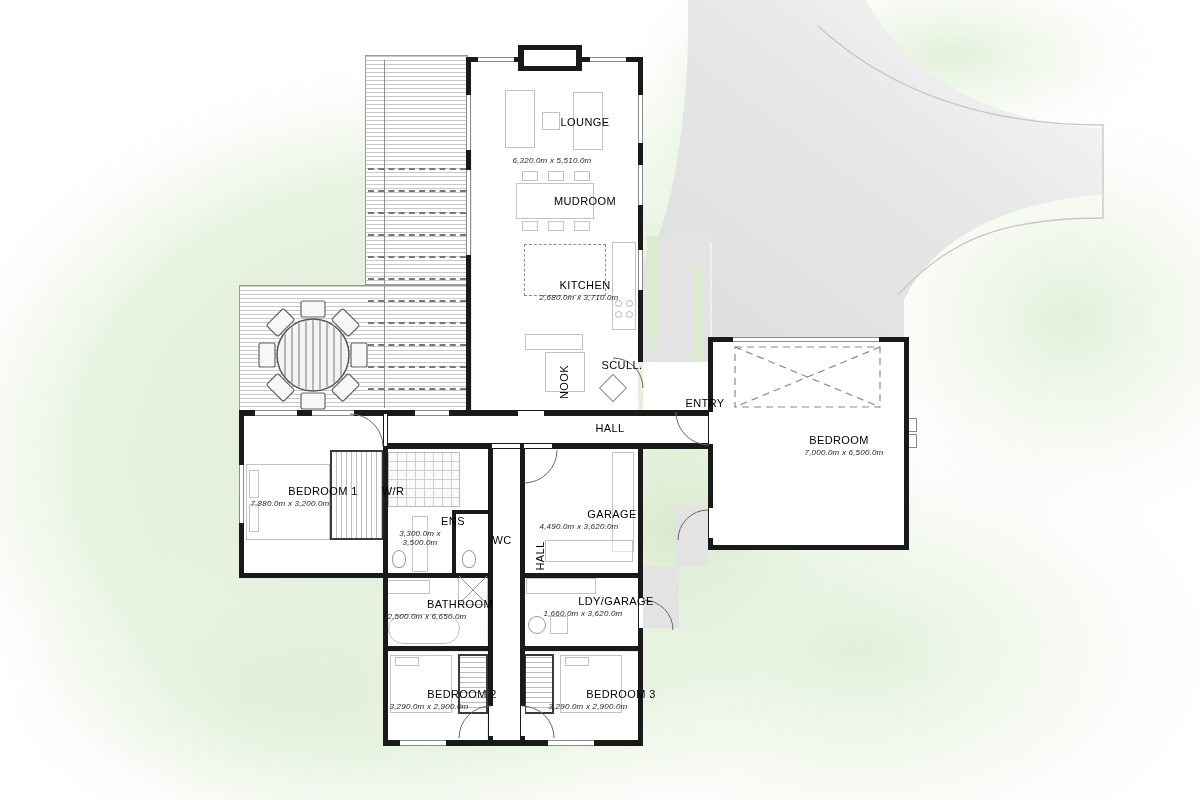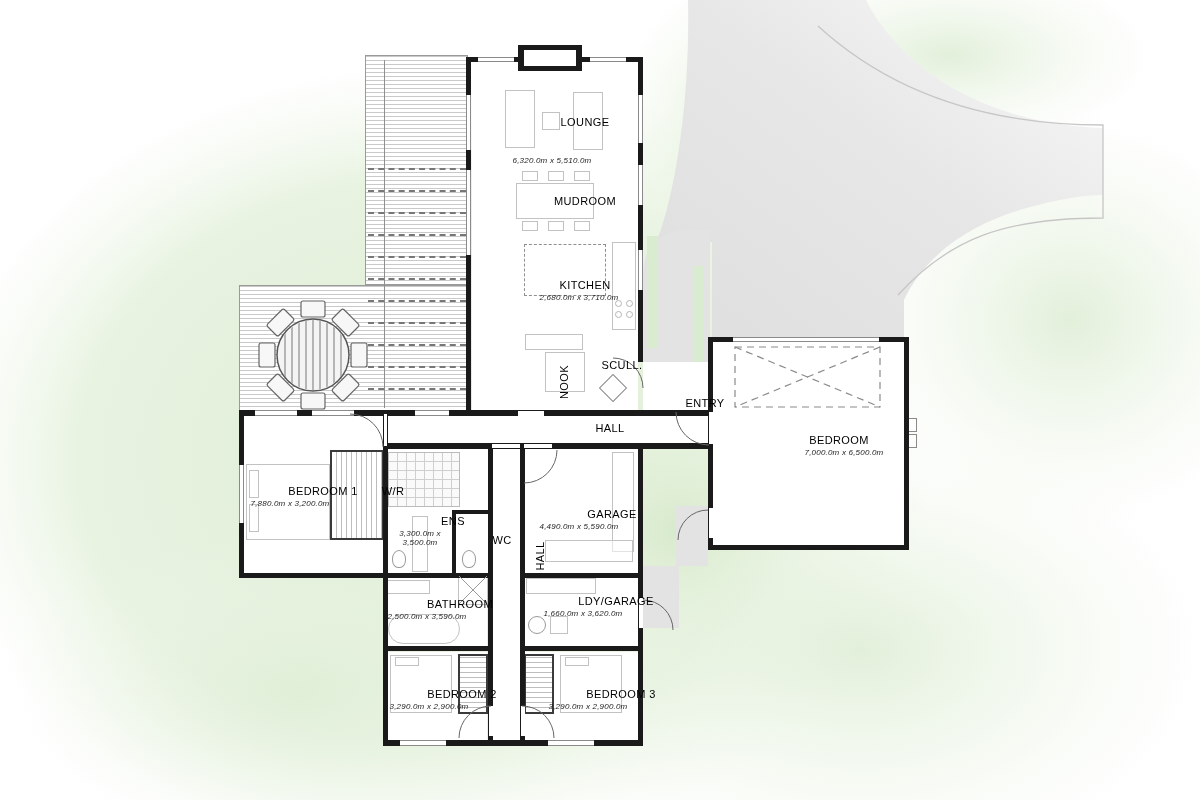--- a/index.html
+++ b/index.html
@@ -282,24 +282,24 @@
   <div class="lbl" style="left:806px;top:440px">BEDROOM</div>
   <div class="dim" style="left:844px;top:452px">7,000.0m x 6,500.0m</div>
   <div class="lbl" style="left:290px;top:491px">BEDROOM 1</div>
   <div class="dim" style="left:290px;top:503px">7,880.0m x 3,200.0m</div>
   <div class="lbl" style="left:360px;top:491px">W/R</div>
   <div class="lbl" style="left:420px;top:521px">ENS</div>
   <div class="dim" style="left:420px;top:533px">3,300.0m x</div>
   <div class="dim" style="left:420px;top:542px">3,500.0m</div>
   <div class="lbl" style="left:469px;top:540px">WC</div>
   <div class="lbl" style="left:579px;top:514px">GARAGE</div>
-  <div class="dim" style="left:579px;top:526px">4,490.0m x 5,590.0m</div>
+  <div class="dim" style="left:579px;top:526px">4,490.0m x 3,620.0m</div>
   <div class="lbl vert" style="left:507px;top:556px">HALL</div>
   <div class="lbl" style="left:427px;top:604px">BATHROOM</div>
-  <div class="dim" style="left:427px;top:616px">2,500.0m x 3,590.0m</div>
+  <div class="dim" style="left:427px;top:616px">2,500.0m x 6,650.0m</div>
   <div class="lbl" style="left:583px;top:601px">LDY/GARAGE</div>
   <div class="dim" style="left:583px;top:613px">1,660.0m x 3,620.0m</div>
   <div class="lbl" style="left:429px;top:694px">BEDROOM 2</div>
   <div class="dim" style="left:429px;top:706px">3,290.0m x 2,900.0m</div>
   <div class="lbl" style="left:588px;top:694px">BEDROOM 3</div>
   <div class="dim" style="left:588px;top:706px">3,290.0m x 2,900.0m</div>
 
 </div>
 
 </body></html>

